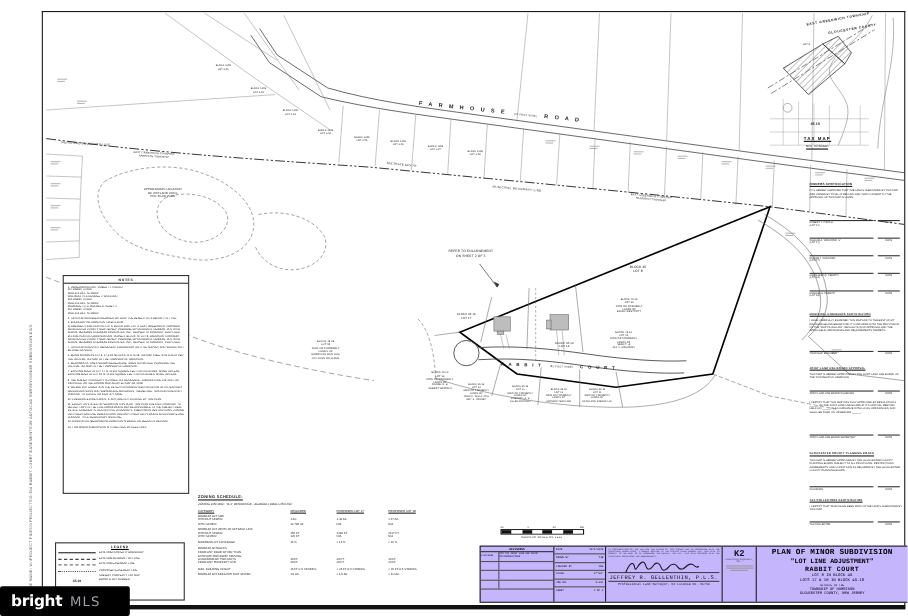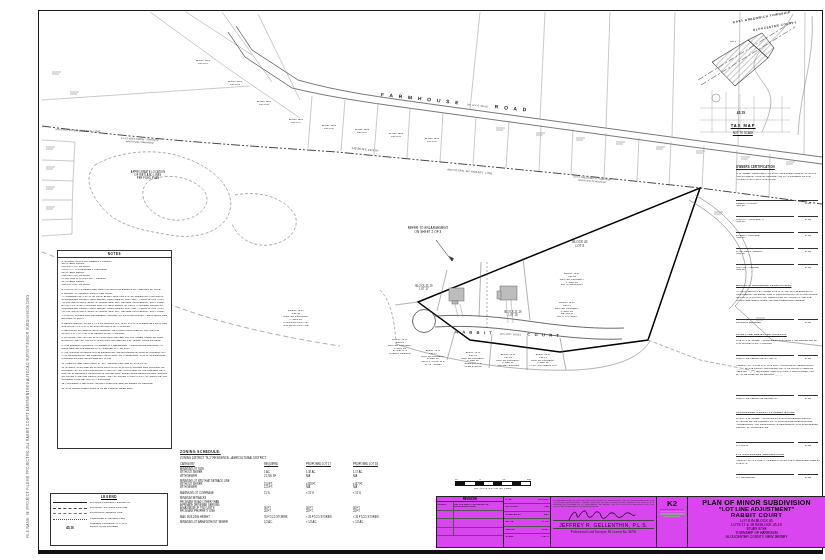--- a/index.html
+++ b/index.html
@@ -28,21 +28,21 @@
   #zoning{position:absolute;left:180px;top:450px;width:220px;color:#222;}
   #zoning .t{font-size:3.6px;font-weight:bold;text-decoration:underline;letter-spacing:.3px;}
   #zoning .d{font-size:2.8px;margin-top:1.5px;}
   .zrow{display:flex;font-size:2.6px;line-height:1.25;margin-top:2.2px;}
   .zc1{width:84px;white-space:pre-line;}
   .zc2{width:42px;white-space:pre-line;}
   .zc3{width:47px;white-space:pre-line;}
   .zc4{width:47px;white-space:pre-line;}
   .zhead{text-decoration:underline;font-size:2.7px;}
   
-  #bstrip{position:absolute;left:436px;top:496px;height:50px;display:flex;border:.8px solid #222;background:#d946ef;}
+  #bstrip{position:absolute;left:436px;top:496px;height:50px;display:flex;border:.8px solid #222;background:#c4b5fd;font-family:Liberation Mono, monospace;}
   .bt-cell{border-right:.8px solid #222;position:relative;}
   #rev-tbl{width:66px;font-size:2.3px;}
   #rev-tbl .hdr{text-align:center;font-size:2.6px;border-bottom:.6px solid #333;padding:.5px 0;font-weight:bold;}
   #rev-tbl .r{display:flex;border-bottom:.6px solid #555;height:7.6px;}
   #rev-tbl .r .d{width:15px;border-right:.6px solid #555;font-size:2.1px;padding:.5px .3px 0 .3px;}
   #rev-tbl .r .x{flex:1;font-size:2.1px;padding:.5px .5px 0 .5px;line-height:1.15;}
   #info-tbl{width:46px;}
   #info-tbl .r{display:flex;justify-content:space-between;border-bottom:.6px solid #555;height:7.4px;font-size:2.4px;padding:1px 1.5px 0 1.5px;box-sizing:border-box;}
   #surv{width:106px;padding:1.5px 2px;box-sizing:border-box;}
   #surv .para{font-size:1.9px;line-height:1.15;color:#333;text-align:justify;}
@@ -629,13 +629,17 @@
       <div class="l2">"LOT LINE ADJUSTMENT"</div>
       <div class="l3">RABBIT COURT</div>
       <div class="l4">LOT 8 IN BLOCK 45</div>
       <div class="l5">LOTS 17 &amp; 18 IN BLOCK 45.19</div>
       <div class="l6">SITUATE IN THE</div>
       <div class="l7">TOWNSHIP OF HARRISON</div>
       <div class="l8">GLOUCESTER COUNTY, NEW JERSEY</div>
     </div>
   </div>
 
+  <div id="wm">
+    <span class="b">bright</span>
+    <span class="m">MLS</span>
+  </div>
 </div>
 
 </body></html>

